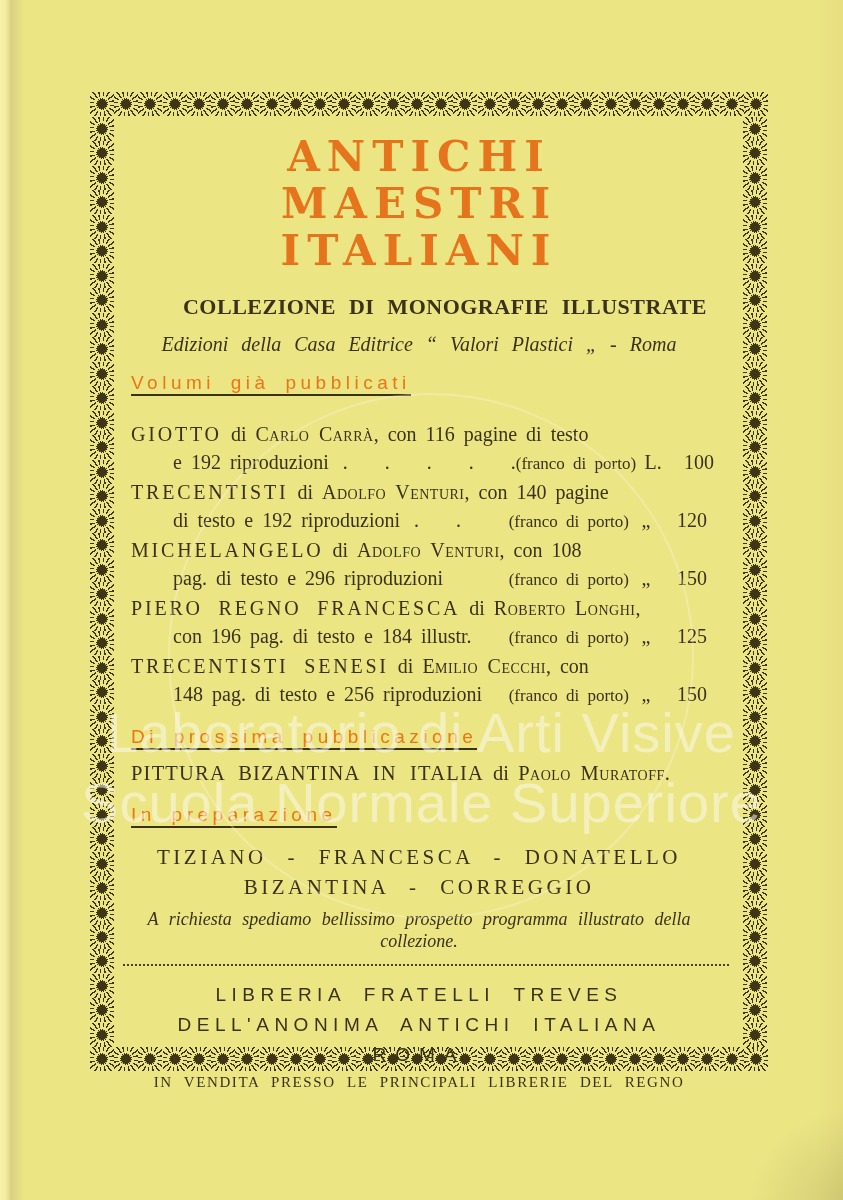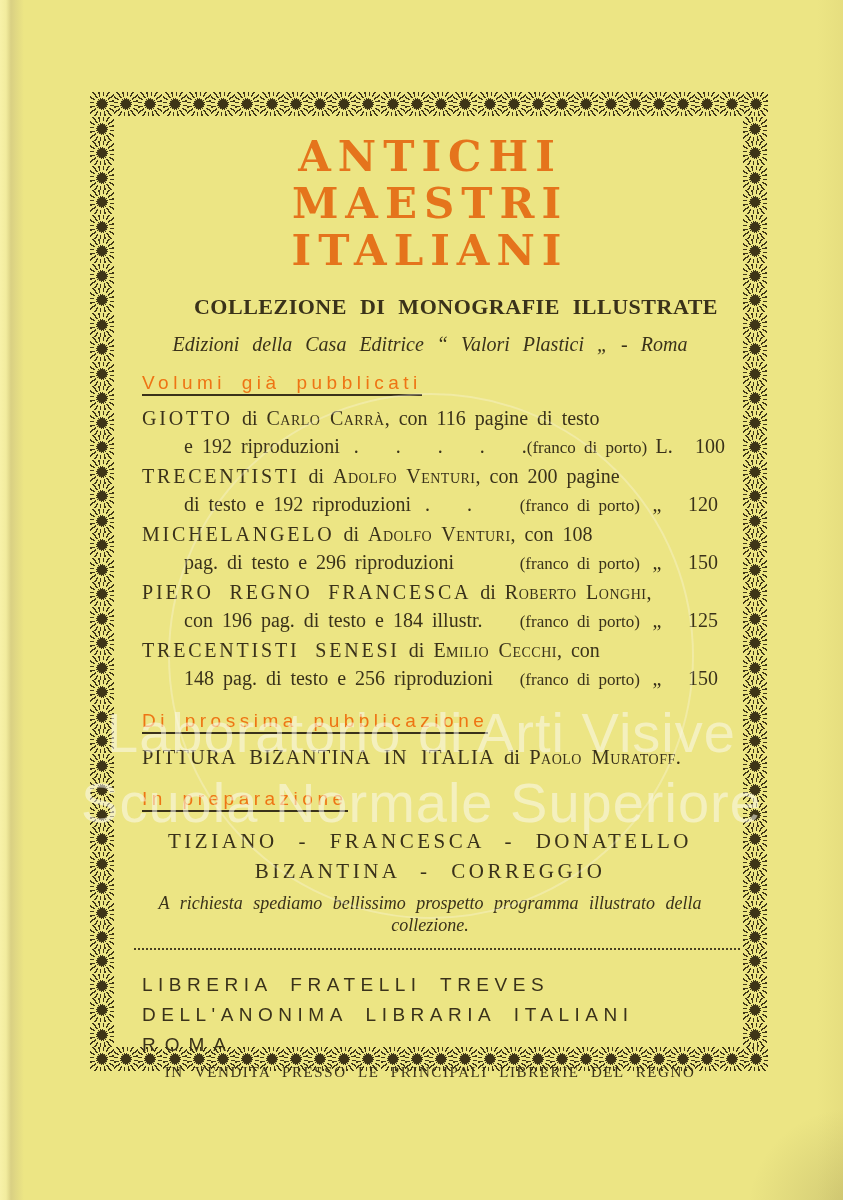--- a/index.html
+++ b/index.html
@@ -19,50 +19,50 @@
   .strip-right{left:743px;top:117px;width:25px;height:930px;flex-direction:column;}
   .bu{
     width:24px;height:24px;flex:0 0 auto;
     background:
       radial-gradient(circle at 50% 50%, #3e3517 0 4.6px, rgba(0,0,0,0) 5.2px),
       radial-gradient(circle at 50% 50%, rgba(0,0,0,0) 0 5.8px, #ece584 6px 7.4px, rgba(0,0,0,0) 7.8px),
       repeating-conic-gradient(from 4deg, #3e3517 0deg 7deg, rgba(0,0,0,0) 7deg 22.5deg);
     background-size:100% 100%;
   }
   
-  .content{position:absolute;left:126px;top:117px;width:628px;height:930px;
+  .content{position:absolute;left:115px;top:117px;width:628px;height:930px;
     padding:14px 36px 0 16px;box-sizing:border-box;}
   .main-title{margin:2px 0 0 0;text-align:center;color:#e5741c;font-weight:700;
     font-family:"DejaVu Serif", serif;font-size:42px;line-height:47px;
     letter-spacing:7px;word-spacing:16px;}
   .subtitle{margin-top:20px;text-align:right;font-weight:700;font-size:22px;line-height:26px;
     letter-spacing:.5px;word-spacing:7px;}
   .edition{margin-top:12px;text-align:center;font-style:italic;font-size:20px;line-height:24px;
     word-spacing:8px;}
   .sec-head{margin-top:16px;}
   .sec-head span{display:inline-block;font-family:"Liberation Sans", sans-serif;
     font-size:19px;line-height:22px;letter-spacing:4.5px;word-spacing:6px;color:#ee7414;
     border-bottom:2px solid #3a321a;}
-  .book-list{margin-top:8px;font-size:20px;line-height:28px;word-spacing:4px;}
+  .book-list{margin-top:24px;font-size:20px;line-height:28px;word-spacing:4px;}
   .bt{letter-spacing:2.8px;word-spacing:8px;}
   .sc{font-variant:small-caps;letter-spacing:.5px;}
   .bl2{display:flex;align-items:baseline;}
   .l2text{padding-left:42px;white-space:nowrap;}
   .dots{margin-left:14px;word-spacing:32px;white-space:nowrap;}
   .franco{margin-left:auto;font-size:17px;white-space:nowrap;}
   .cur{width:34px;text-align:center;flex:0 0 auto;}
   .price{width:44px;text-align:right;flex:0 0 auto;}
   .up-list{margin-top:8px;font-size:20.5px;line-height:30px;word-spacing:4px;}
   .up-title{letter-spacing:1.2px;word-spacing:7px;}
   .prep-lines{margin-top:14px;text-align:center;font-size:21px;line-height:30px;
     letter-spacing:3.5px;word-spacing:12px;}
   .note{margin-top:6px;text-align:center;font-style:italic;font-size:18px;line-height:22px;
     word-spacing:6px;}
   .dotted-rule{margin:12px -22px 0 -8px;height:0;border-bottom:2px dotted #4a4124;}
-  .publisher{margin-top:20px;text-align:left;font-family:"Liberation Sans", sans-serif;
+  .publisher{margin-top:14px;text-align:center;font-family:"Liberation Sans", sans-serif;
     font-size:19px;line-height:30px;letter-spacing:5.5px;word-spacing:8px;color:#3a321a;}
   .pub-roma{letter-spacing:9px;}
   .footer-line{margin-top:2px;text-align:center;font-size:15px;line-height:20px;
     letter-spacing:1.6px;word-spacing:6px;}
   
   .wm{position:absolute;left:0;top:0;width:100%;height:100%;pointer-events:none;z-index:5;}
   .wm-text{position:absolute;left:50%;transform:translateX(-50%);white-space:nowrap;
     font-family:"Liberation Sans", sans-serif;font-weight:400;font-size:56px;
     color:rgba(252,250,238,.55);letter-spacing:1px;}
   .wm-l1{top:700px;}
@@ -233,21 +233,21 @@
 
     <div class="book-list" id="book-list">
         <div><span class="bt">GIOTTO</span><span> di </span><span class="sc">Carlo Carrà</span><span>, con 116 pagine di testo</span></div>
         <div class="bl2">
           <span class="l2text">e 192 riproduzioni</span>
           <span class="dots">. . . . .</span>
           <span class="franco">(franco di porto)</span>
           <span class="cur">L.</span>
           <span class="price">100</span>
         </div>
-        <div><span class="bt">TRECENTISTI</span><span> di </span><span class="sc">Adolfo Venturi</span><span>, con 200 pagine</span></div>
+        <div><span class="bt">TRECENTISTI</span><span> di </span><span class="sc">Adolfo Venturi</span><span>, con 140 pagine</span></div>
         <div class="bl2">
           <span class="l2text">di testo e 192 riproduzioni</span>
           <span class="dots">. .</span>
           <span class="franco">(franco di porto)</span>
           <span class="cur">„</span>
           <span class="price">120</span>
         </div>
         <div><span class="bt">MICHELANGELO</span><span> di </span><span class="sc">Adolfo Venturi</span><span>, con 108</span></div>
         <div class="bl2">
           <span class="l2text">pag. di testo e 296 riproduzioni</span>
@@ -287,21 +287,21 @@
       <div>TIZIANO - FRANCESCA - DONATELLO</div>
       <div>BIZANTINA - CORREGGIO</div>
     </div>
 
     <div class="note">A richiesta spediamo bellissimo prospetto programma illustrato della collezione.</div>
 
     <div class="dotted-rule"></div>
 
     <div class="publisher">
       <div>LIBRERIA FRATELLI TREVES</div>
-      <div>DELL'ANONIMA LIBRARIA ITALIANI</div>
+      <div>DELL'ANONIMA ANTICHI ITALIANA</div>
       <div class="pub-roma">ROMA</div>
     </div>
 
     <div class="footer-line">IN VENDITA PRESSO LE PRINCIPALI LIBRERIE DEL REGNO</div>
 
   </div>
 
   <div class="wm">
     <div class="wm-circle"></div>
     <div class="wm-text wm-l1">Laboratorio di Arti Visive</div>

